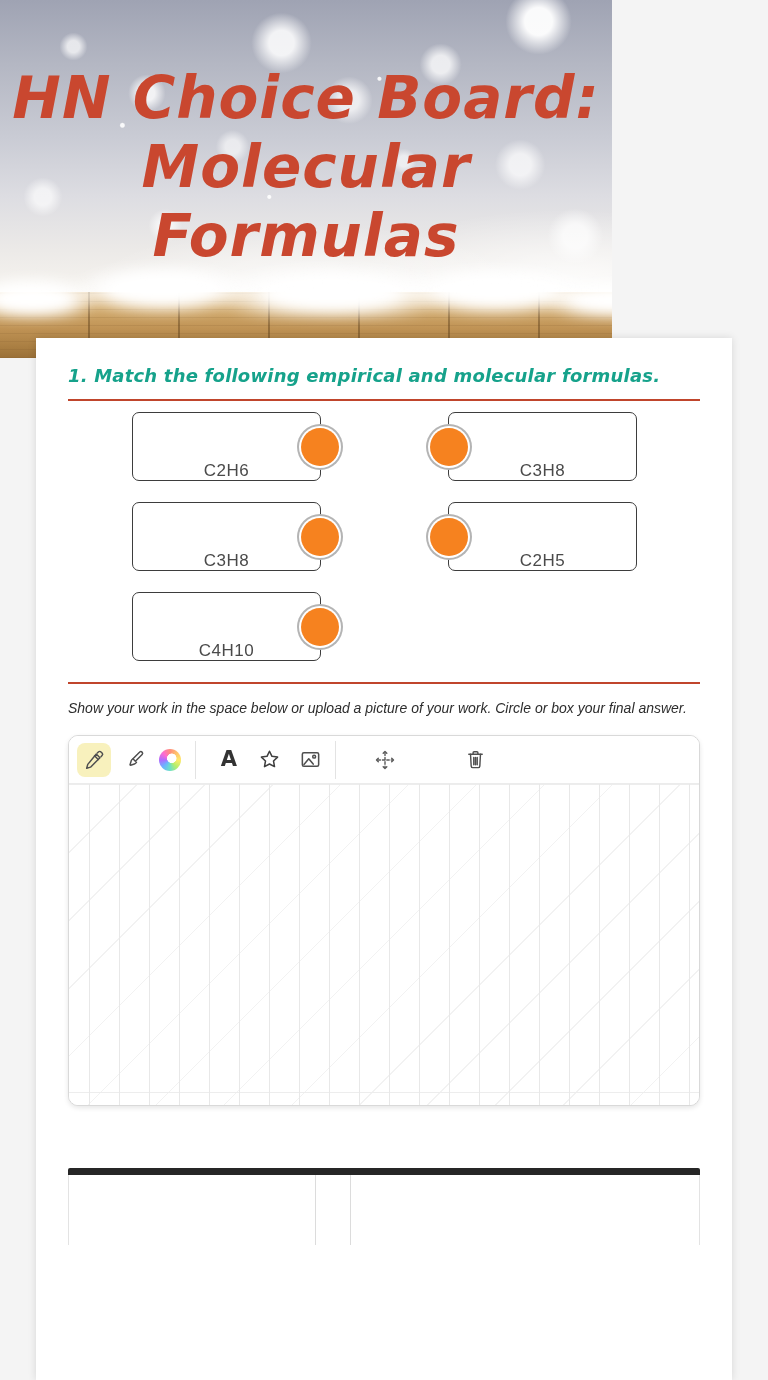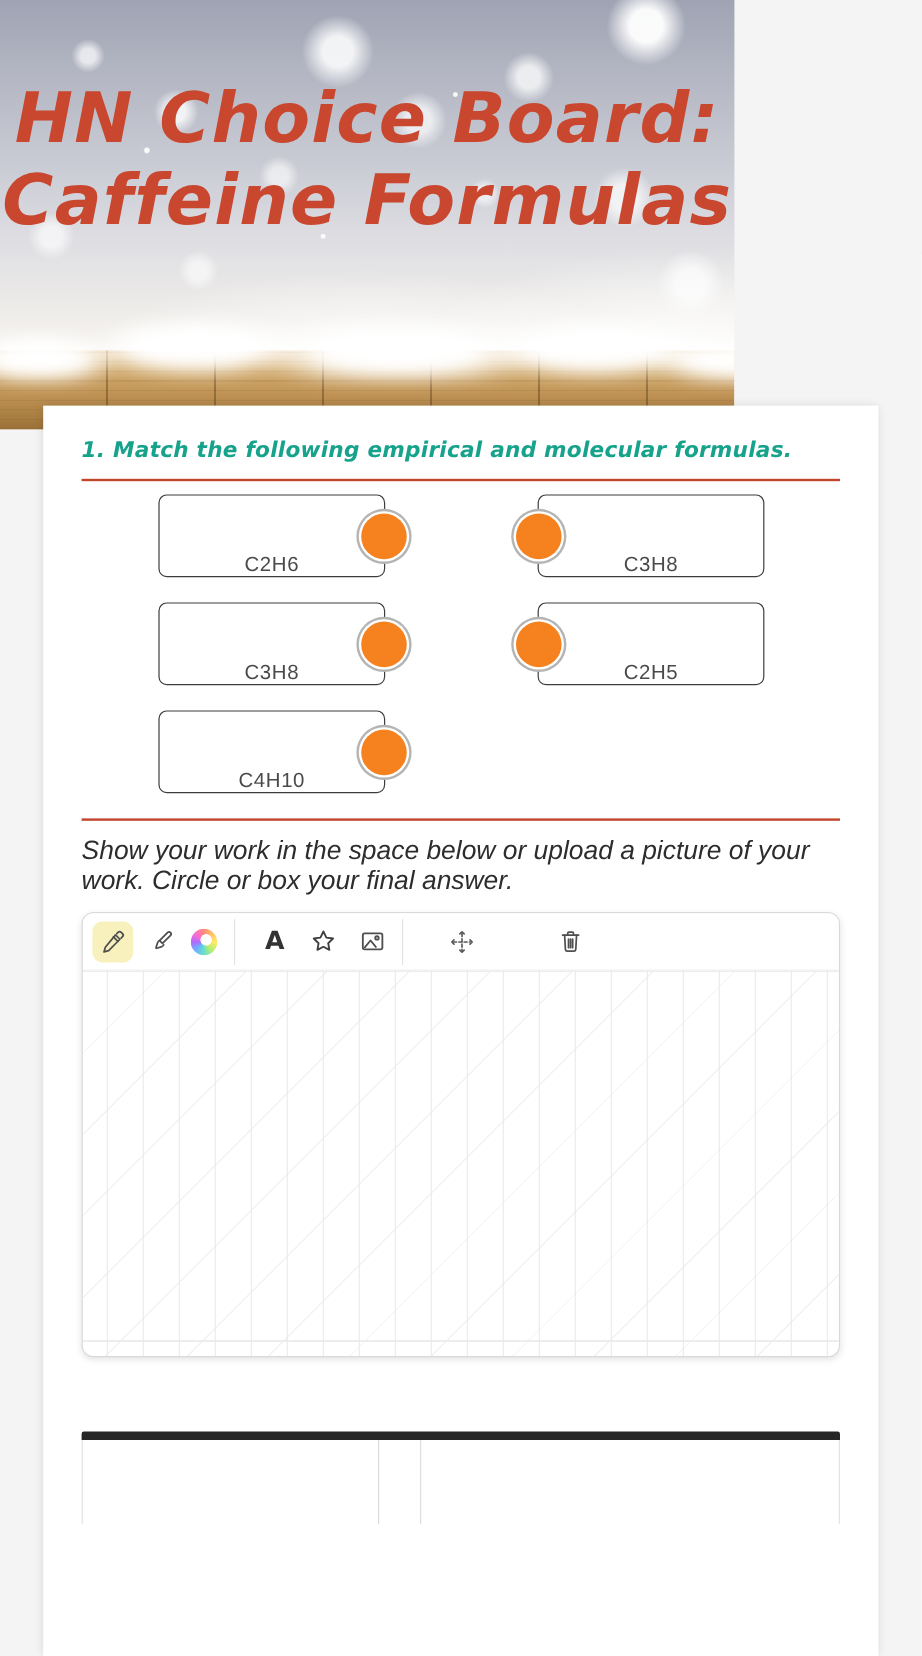--- a/index.html
+++ b/index.html
@@ -88,21 +88,21 @@
     position:absolute; top:50%; width:38px; height:38px; border-radius:50%;
     background:#f6821f; transform:translateY(-50%);
     box-shadow:0 0 0 2px #fff, 0 0 0 4px #b4b4b4;
   }
   .match-box.left  .connector{ right:-19px; }
   .match-box.right .connector{ left:-19px; }
 
   
   .q2-heading{ margin-top:57px; }
   .instructions{
-    margin-top:12px; font-style:italic; font-size:22px; line-height:25px; color:#2d2d2d;
+    margin-top:12px; font-style:italic; font-size:14px; line-height:25px; color:#2d2d2d;
   }
 
   
   .draw-widget{
     margin-top:14px; height:371px;
     border:1px solid #d9d9d9; border-radius:10px;
     box-shadow:0 2px 5px rgba(0,0,0,.10);
     overflow:hidden; background:#fff;
   }
   .draw-toolbar{
@@ -156,21 +156,21 @@
 </head>
 <body>
 
 <div class="page">
 
   <div class="hero">
     <div class="hero-wood"></div>
     <div class="hero-snow"></div>
     <h1 class="hero-title">
       <span>HN Choice Board:</span>
-      <span>Caffeine Formulas</span>
+      <span>Molecular Formulas</span>
     </h1>
   </div>
 
   <div class="card">
 
     <section>
       <h2 class="q-heading teal">1. Match the following empirical and molecular formulas.</h2>
       <div class="rule"></div>
 
       <div class="match">

